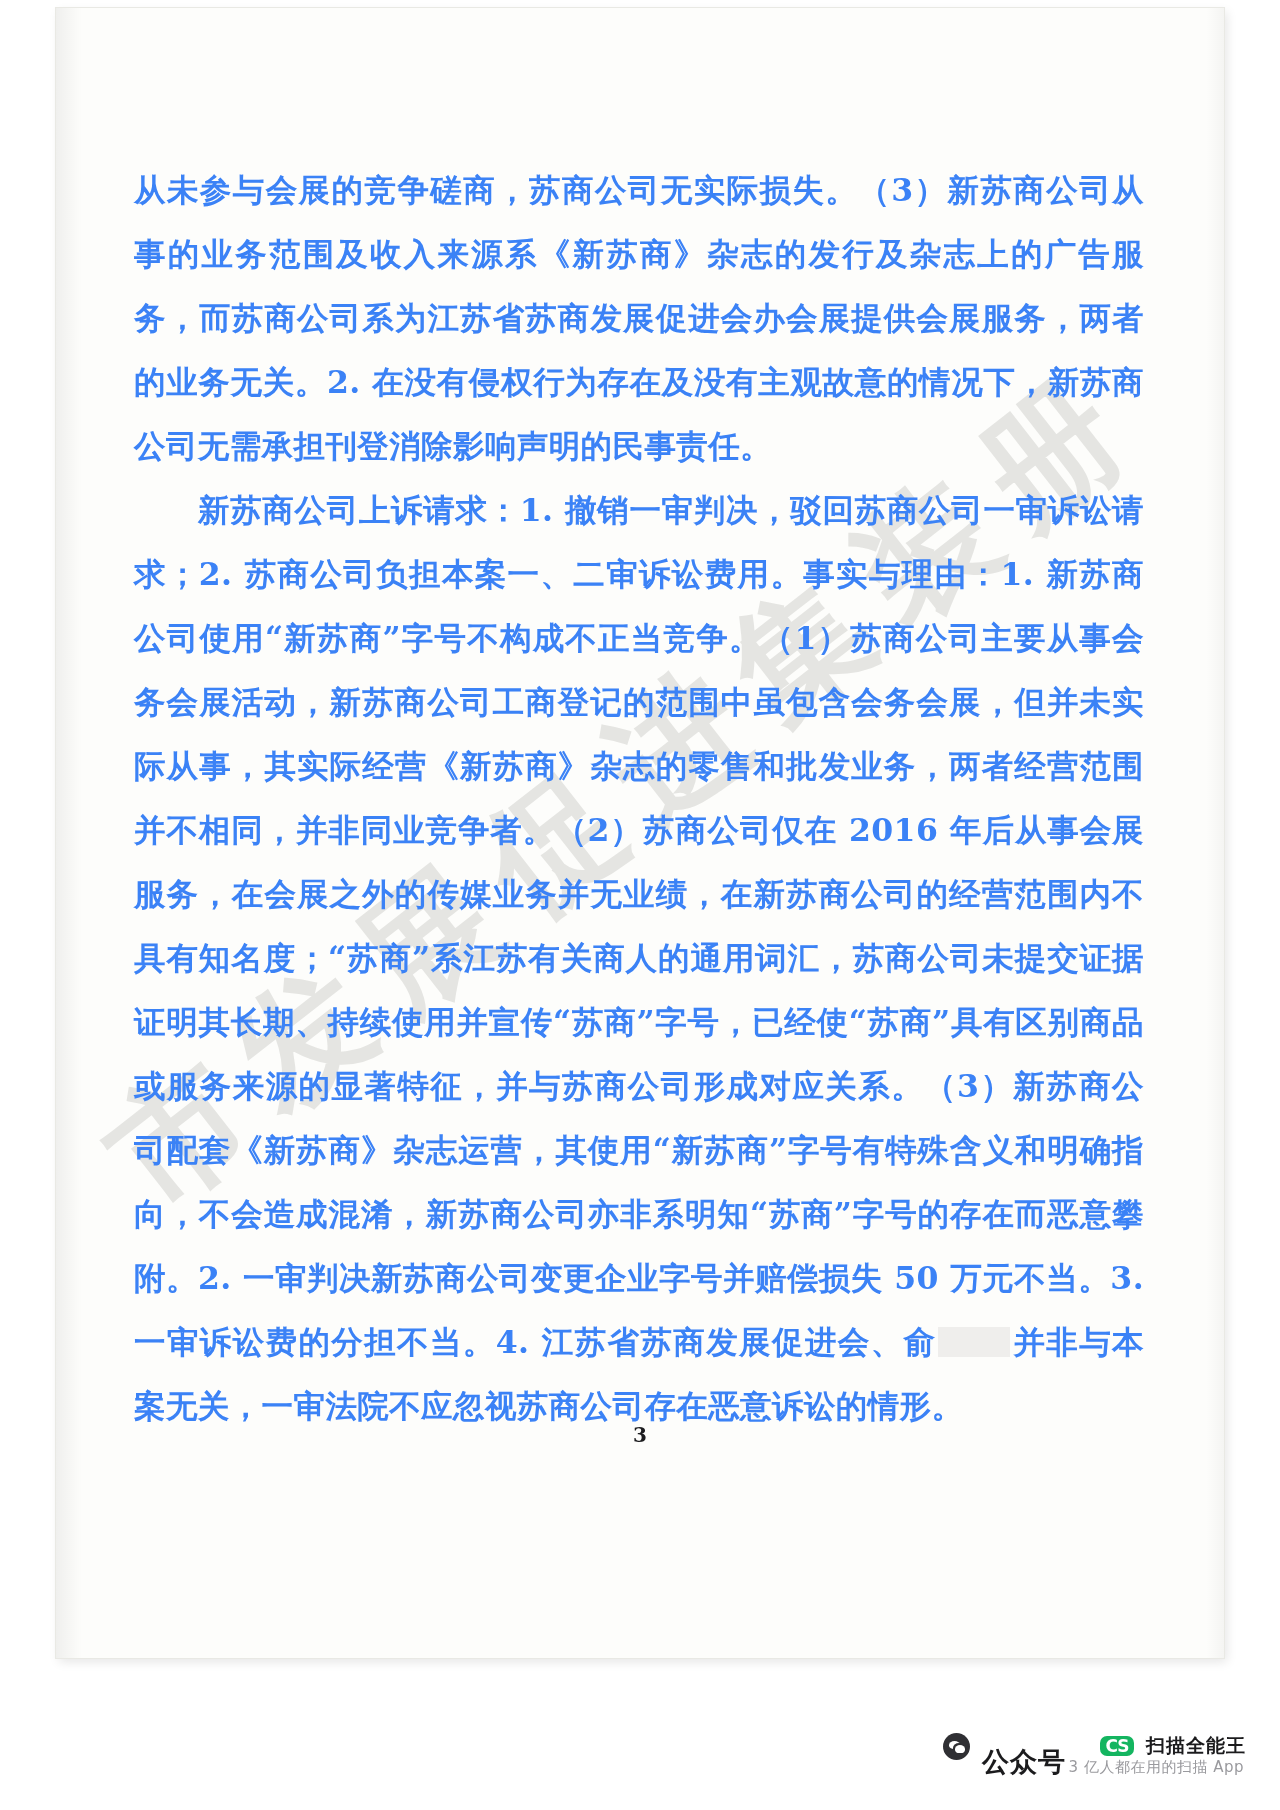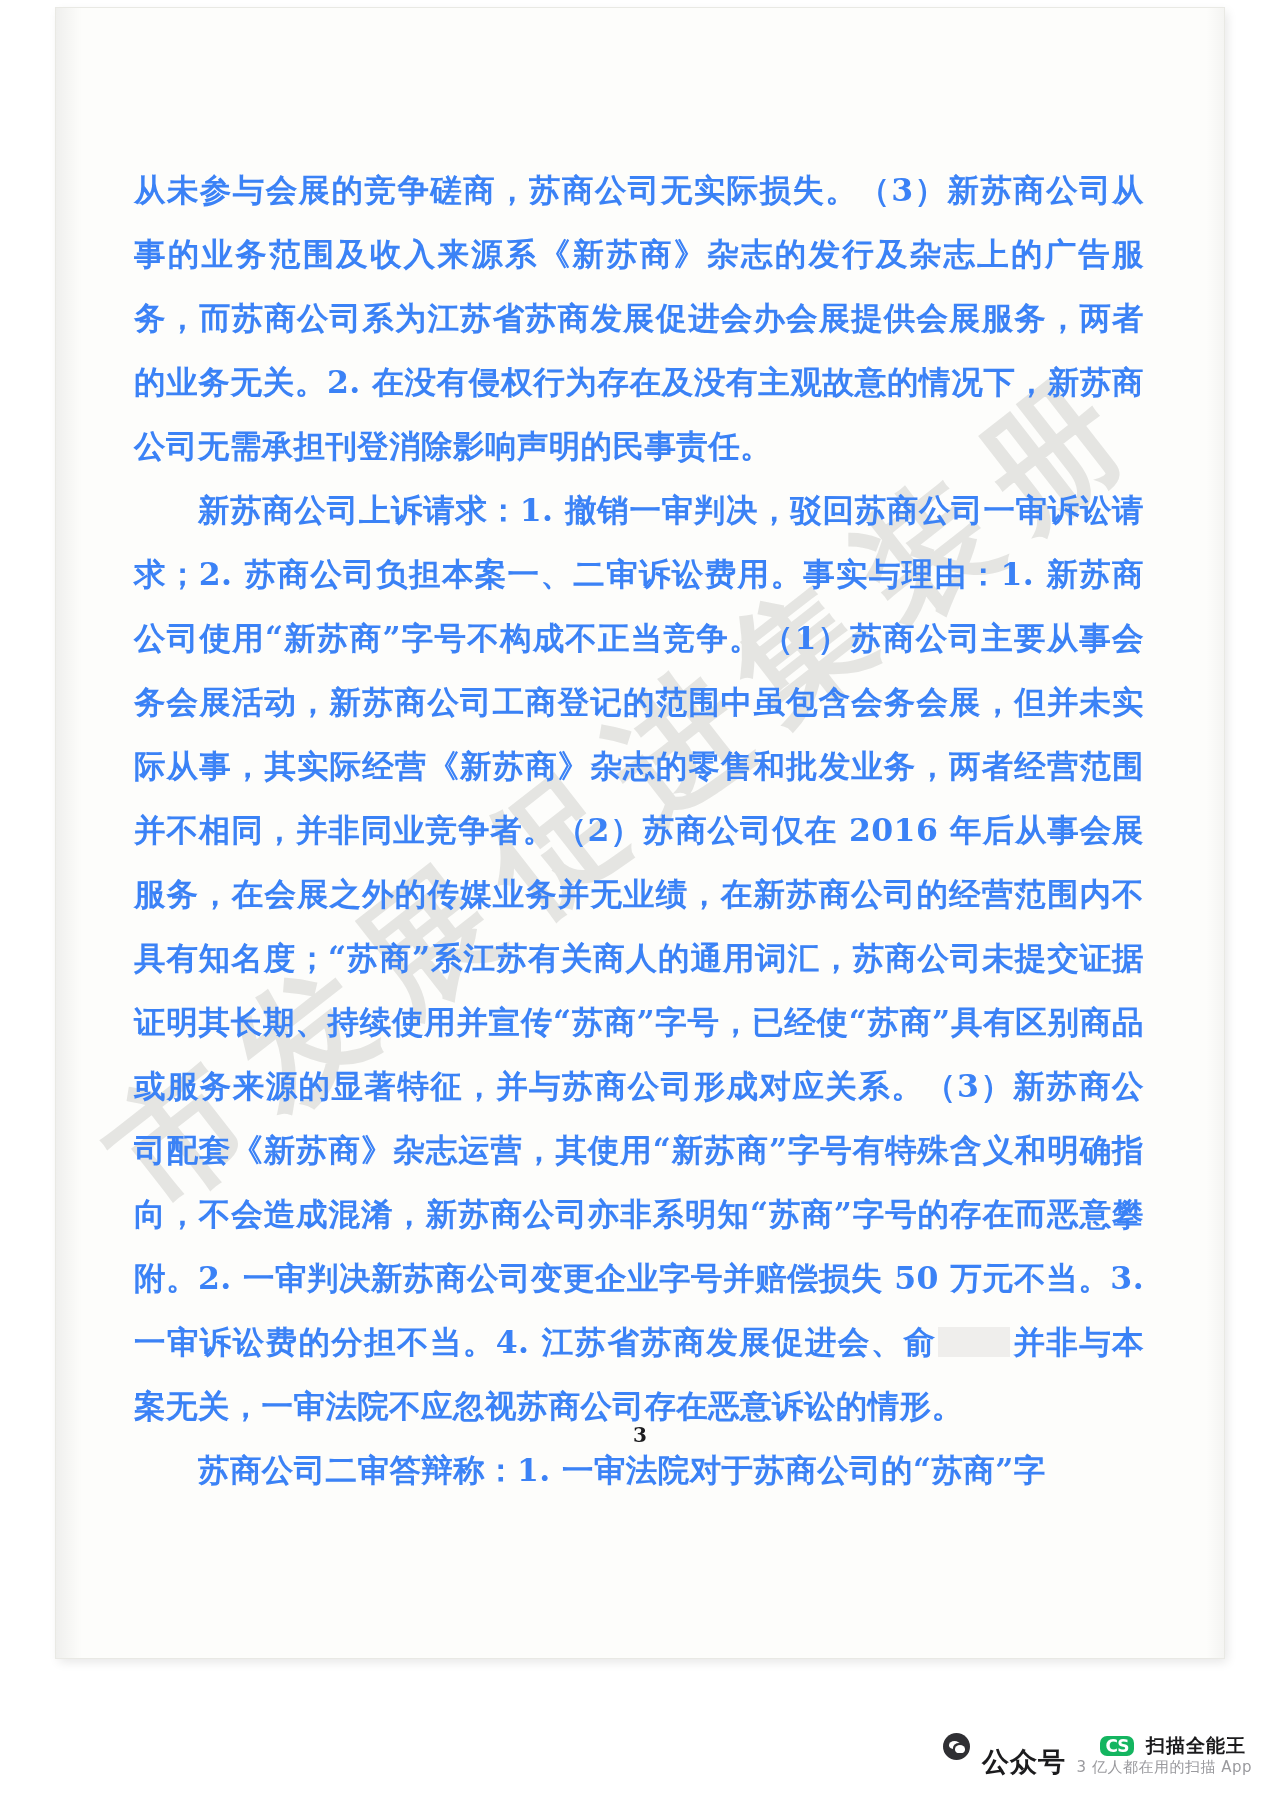--- a/index.html
+++ b/index.html
@@ -177,39 +177,38 @@
   }
   #cs-name {
     font-size: 19px;
     font-weight: 700;
     color: #1b1b1d;
     font-family: Liberation Mono, monospace;
     letter-spacing: 1px;
   }
   #cs-tagline {
     position: absolute;
-    right: 28px;
+    right: 36px;
     top: 86px;
     font-size: 15px;
     color: #9a9a9e;
     font-family: "DejaVu Sans", "Liberation Sans", sans-serif;
     letter-spacing: 0.5px;
   }
 </style>
 </head>
 <body>
 
 <div id="page-sheet">
 
   <div id="watermark">市发展促进集装册</div>
 
   <div id="doc-body">
     <p class="para">从未参与会展的竞争磋商，苏商公司无实际损失。（3）新苏商公司从事的业务范围及收入来源系《新苏商》杂志的发行及杂志上的广告服务，而苏商公司系为江苏省苏商发展促进会办会展提供会展服务，两者的业务无关。2. 在没有侵权行为存在及没有主观故意的情况下，新苏商公司无需承担刊登消除影响声明的民事责任。</p>
     <p class="para indent"><span>新苏商公司上诉请求：1. 撤销一审判决，驳回苏商公司一审诉讼请求；2. 苏商公司负担本案一、二审诉讼费用。事实与理由：1. 新苏商公司使用“新苏商”字号不构成不正当竞争。（1）苏商公司主要从事会务会展活动，新苏商公司工商登记的范围中虽包含会务会展，但并未实际从事，其实际经营《新苏商》杂志的零售和批发业务，两者经营范围并不相同，并非同业竞争者。（2）苏商公司仅在 2016 年后从事会展服务，在会展之外的传媒业务并无业绩，在新苏商公司的经营范围内不具有知名度；“苏商”系江苏有关商人的通用词汇，苏商公司未提交证据证明其长期、持续使用并宣传“苏商”字号，已经使“苏商”具有区别商品或服务来源的显著特征，并与苏商公司形成对应关系。（3）新苏商公司配套《新苏商》杂志运营，其使用“新苏商”字号有特殊含义和明确指向，不会造成混淆，新苏商公司亦非系明知“苏商”字号的存在而恶意攀附。2. 一审判决新苏商公司变更企业字号并赔偿损失 50 万元不当。3. 一审诉讼费的分担不当。4. 江苏省苏商发展促进会、俞</span><span class="redaction"></span><span>并非与本案无关，一审法院不应忽视苏商公司存在恶意诉讼的情形。</span></p>
-    <p class="para indent">苏商公司二审答辩称：1. 一审法院对于苏商公司的“苏商”字</p>
   </div>
 
   <div id="page-number">3</div>
 </div>
 
 <div id="bottom-bar">
   <div id="brand-row">
     <span id="wechat-icon"></span>
     <span id="wechat-label">公众号</span>
     <span id="cs-logo">CS</span>

